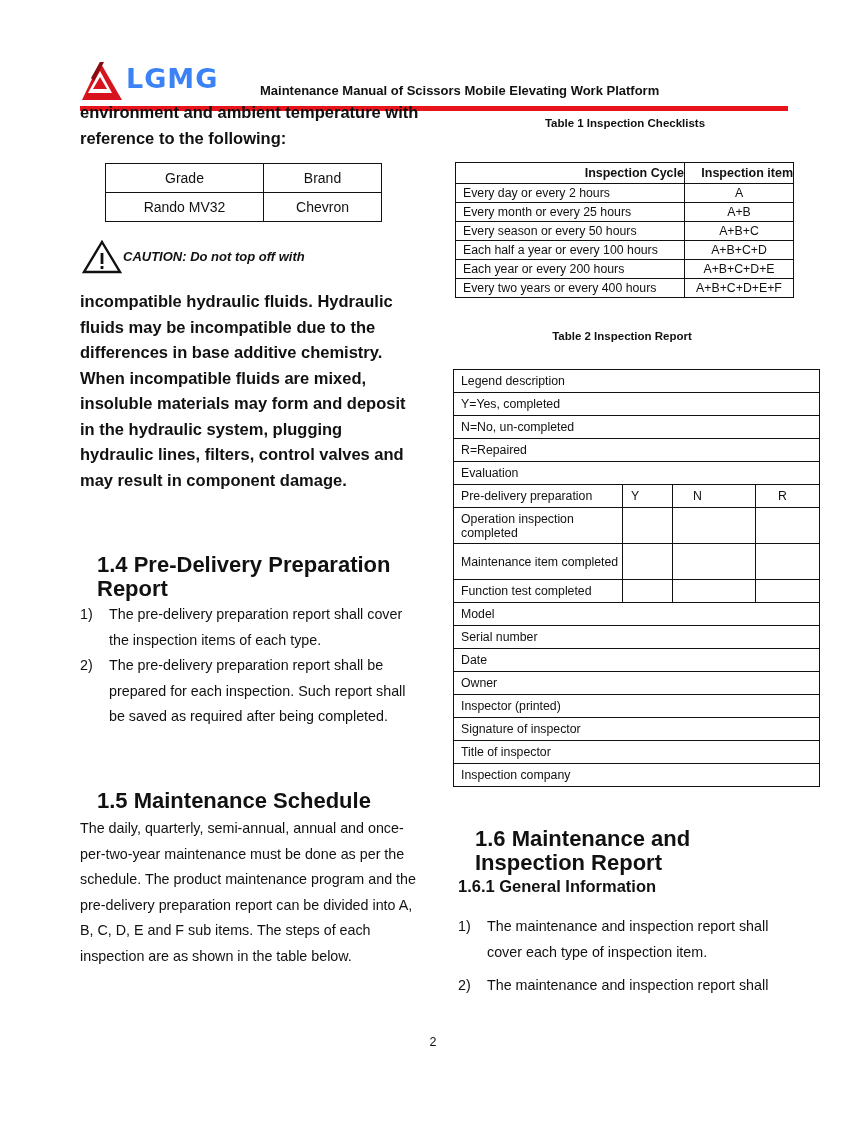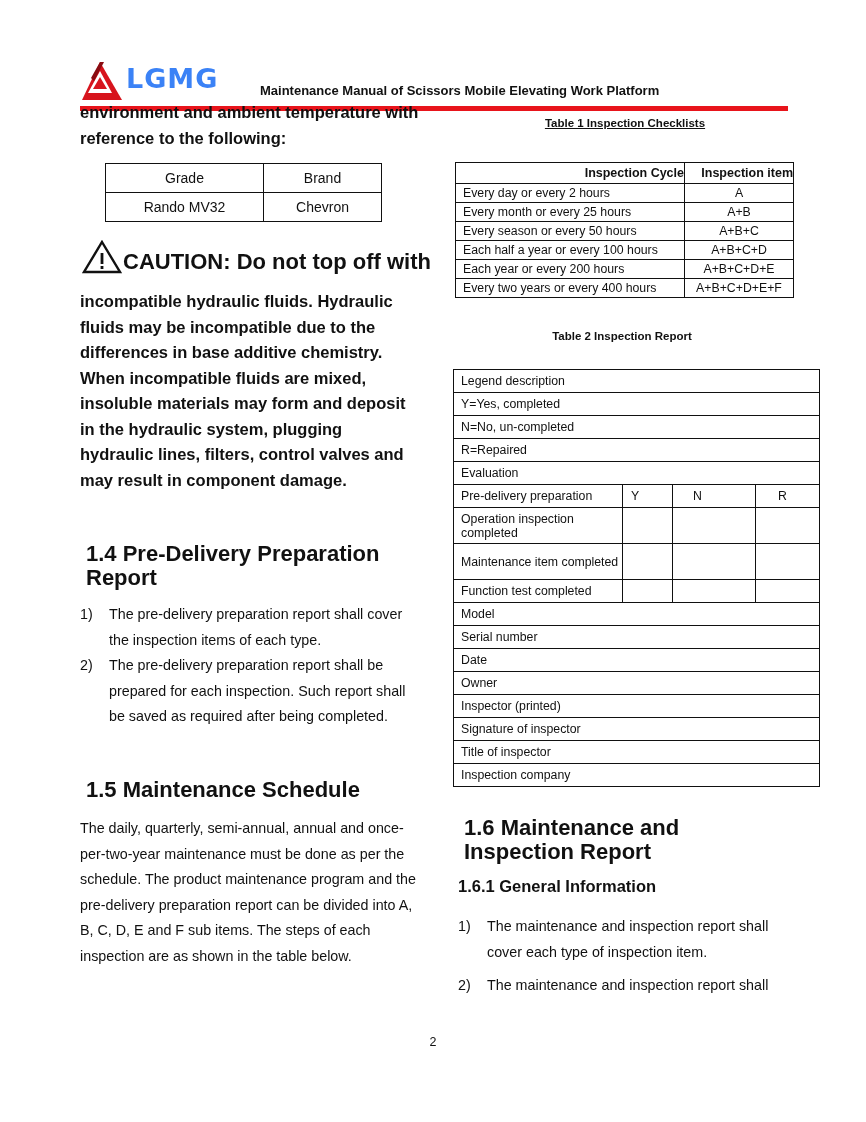--- a/index.html
+++ b/index.html
@@ -13,34 +13,34 @@
 
   
   .bold-para { font-size:16.5px; font-weight:bold; line-height:25.5px; }
   #intro { left:80px; top:100px; width:340px; }
   #oil-table { left:105px; top:163px; border-collapse:collapse; font-size:14px; }
   #oil-table td { border:1px solid #111; height:28px; text-align:center; padding:0; }
   #oil-table td.c1 { width:157px; }
   #oil-table td.c2 { width:117px; }
   #caution-row { left:82px; top:240px; height:34px; }
   #caution-icon { position:absolute; left:0; top:0; width:40px; height:34px; }
-  #caution-text { position:absolute; left:41px; top:9px; font-size:22px; font-weight:bold; white-space:nowrap; }
+  #caution-text { position:absolute; left:41px; top:9px; font-size:13px; font-weight:bold; white-space:nowrap;font-style:italic; }
   #caution-cont { left:80px; top:289px; width:340px; }
-  h2.sec { margin:6px; font-size:22px; font-weight:bold; line-height:24px; }
+  h2.sec { margin:17px; font-size:22px; font-weight:bold; line-height:24px; }
   #sec14 { left:80px; top:536px; width:330px; }
   .list { font-size:14.3px; line-height:25.5px; }
   .list .item { position:relative; padding-left:29px; }
   .list .num { position:absolute; left:0; top:0; }
   #list14 { left:80px; top:602px; width:335px; }
   #sec15 { left:80px; top:772px; width:340px; }
   #para15 { left:80px; top:816px; width:340px; font-size:14.3px; line-height:25.5px; }
 
   
   .tcap { font-size:11.5px; font-weight:bold; text-align:center; }
-  #t1cap { left:455px; top:117px; width:340px;text-decoration:underline; }
+  #t1cap { left:455px; top:117px; width:340px; }
   #table1 { left:455px; top:162px; border-collapse:collapse; font-size:12.3px; }
   #table1 td, #table1 th { border:1px solid #111; padding:0 0 0 7px; height:18px; }
   #table1 th { font-weight:bold; text-align:right; padding:0; height:20px; font-size:12.5px; }
   #table1 td.cyc { width:221px; }
   #table1 td.itm { width:108px; text-align:center; padding:0; }
   #t2cap { left:452px; top:330px; width:340px; }
   #table2 { left:453px; top:369px; border-collapse:collapse; font-size:12.3px;border-radius:26px; }
   #table2 td { border:1px solid #111; padding:0 0 0 7px; height:22px; line-height:14px; }
   #table2 td.lbl { width:161px; }
   #table2 td.ynr { text-align:left; padding-left:8px; }

